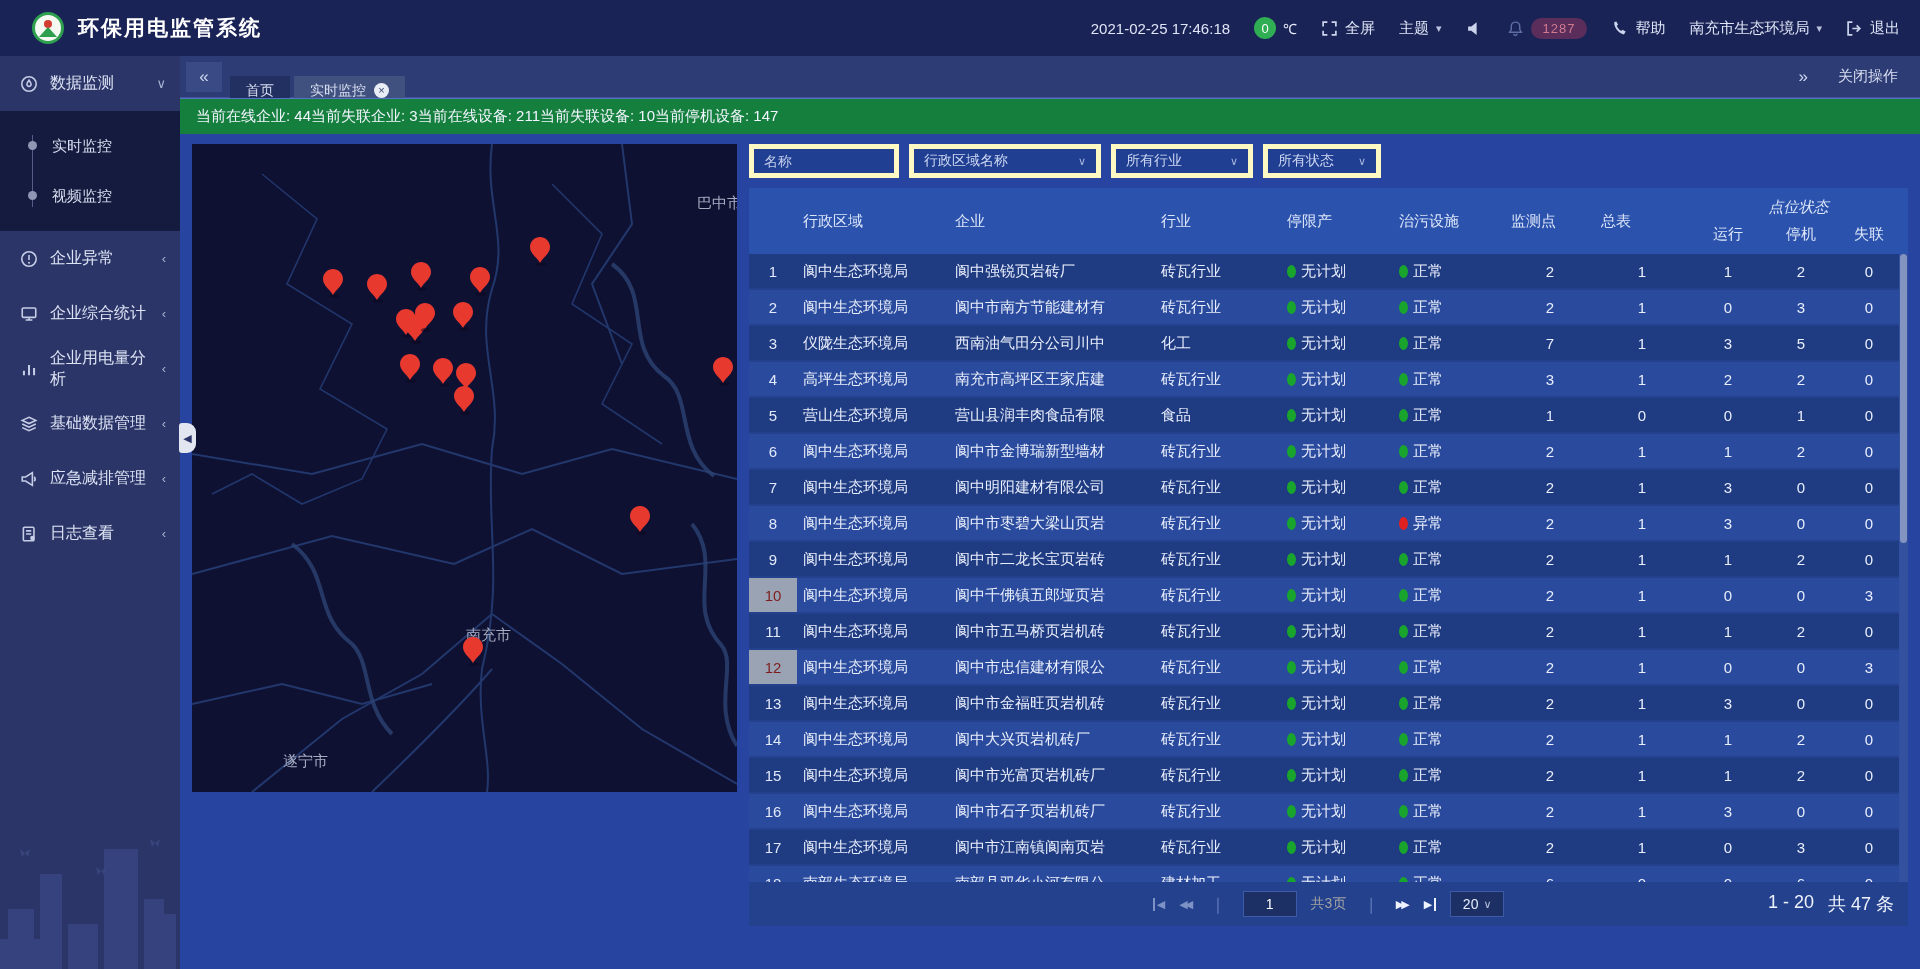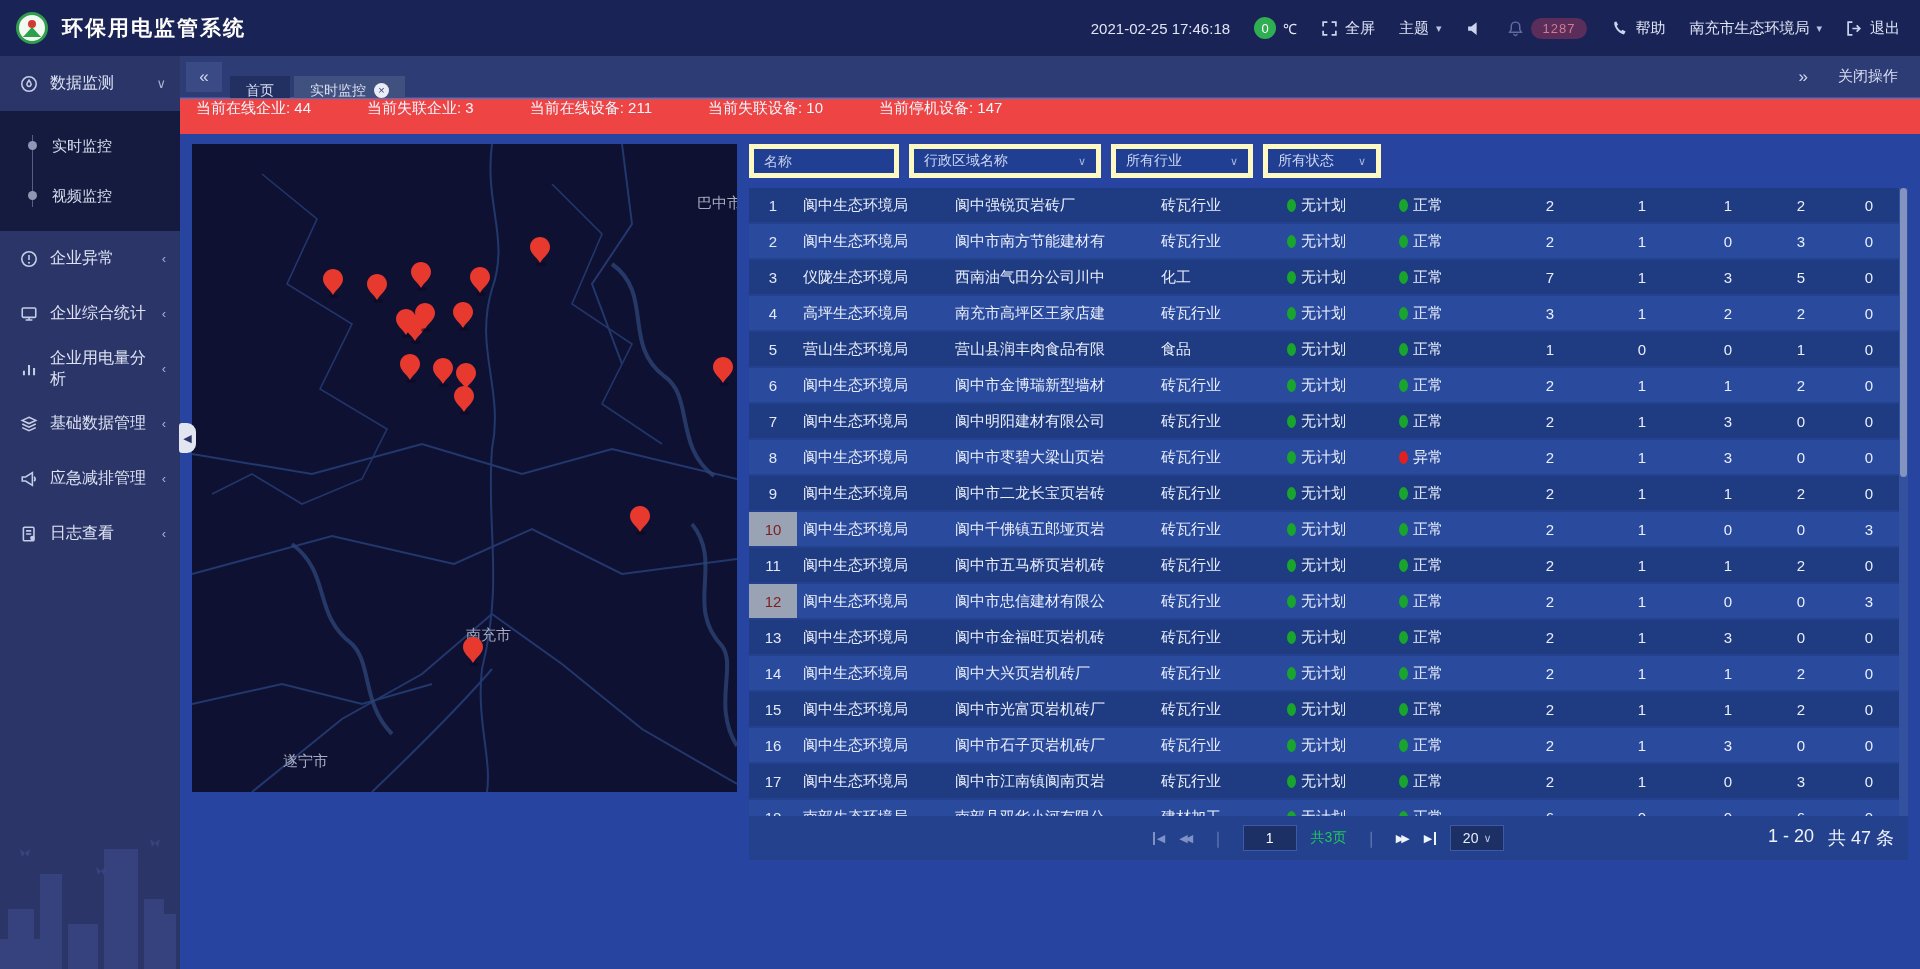--- a/index.html
+++ b/index.html
@@ -8,21 +8,21 @@
     width:1920px; height:969px; overflow:hidden;
     background:#2744a0;
     font-family:"Liberation Sans", sans-serif;
     -webkit-font-smoothing:antialiased;
   }
   .app { position:relative; width:1920px; height:969px; }
 
   
   .header {
     position:absolute; left:0; top:0; width:1920px; height:56px;
-    background:#1a2356; display:flex; align-items:center; z-index:30;
+    background:#1a2356; display:flex; align-items:center; z-index:30;padding-left:16px;
   }
   .brand { display:flex; align-items:center; gap:14px; padding-left:16px; }
   .logo {
     width:32px; height:32px; border-radius:50%;
     background:#f4f9f2; border:3px solid #2e9e4f; position:relative; flex:none;
   }
   .logo::before { content:''; position:absolute; left:50%; top:5px; transform:translateX(-50%);
     width:8px; height:8px; border-radius:50%; background:#d23b2f; }
   .logo::after { content:''; position:absolute; left:50%; bottom:4px; transform:translateX(-50%);
     width:0; height:0; border-left:9px solid transparent; border-right:9px solid transparent; border-bottom:10px solid #2e9e4f; }
@@ -74,22 +74,22 @@
   .tabs { display:flex; height:30px; margin-left:8px; gap:4px;margin-top:28px; }
   .tab { padding:0 16px; display:flex; align-items:center; gap:8px; background:#222f61;
     color:#d7ddf1; font-size:14px; cursor:pointer; }
   .tab.active { background:#41517f; }
   .tab-close { width:15px; height:15px; border-radius:50%; background:#e9edf6; color:#35426f;
     font-size:11px; line-height:15px; text-align:center; display:inline-block; }
   .tab-right { margin-left:auto; display:flex; align-items:center; gap:30px; padding-right:22px;
     color:#d8def0; font-size:15px; }
   .tab-ffwd { font-size:17px; color:#cfd7ef; cursor:pointer; }
 
-  .statsbar { height:36px; background:#ef4444; border-top:1px solid #5372c2; flex:none;
-    display:flex; align-items:flex-start; gap:56px; padding-left:16px; color:#f2f5ff; font-size:15px; }
+  .statsbar { height:36px; background:#15803d; border-top:1px solid #5372c2; flex:none;
+    display:flex; align-items:center; padding-left:16px; color:#f2f5ff; font-size:15px; }
   .stat { white-space:nowrap; }
 
   .content { flex:1; display:flex; gap:12px; padding:10px 12px 0 12px; }
 
   
   .map-box { width:545px; height:648px; flex:none; background:#0f1133; position:relative; }
   .map-box svg { display:block; }
   .city-label { font-size:15px; fill:#a7aec2; font-family:"Liberation Sans",sans-serif; }
 
   
@@ -130,21 +130,21 @@
   .pager { height:44px; background:#23418c; flex:none; display:flex; align-items:center;
     justify-content:center; position:relative; color:#cfd9f2; gap:14px; }
   .pg-ico { font-size:11px; letter-spacing:-3px; padding-right:3px; cursor:pointer; }
   .pg-ico.dim { color:#7e92c6; }
   .pg-ico.lit { color:#eef3fd; }
   .pg-first { border-left:2px solid #7e92c6; padding-left:2px; }
   .pg-last  { border-right:2px solid #eef3fd; padding-right:2px; letter-spacing:0; }
   .pg-sep { color:#5d76b5; font-size:16px; margin:0 4px; }
   .pg-input { width:54px; height:26px; background:#1c3066; border:1px solid #3d5aa8;
     color:#fff; text-align:center; font-size:14px; font-family:"Liberation Sans",sans-serif; }
-  .pg-total { font-size:14px; color:#22c55e; }
+  .pg-total { font-size:14px; color:#a3a3a3; }
   .pg-size { width:54px; height:26px; background:#1c3066; border:1px solid #3d5aa8; color:#e6ecfb;
     display:flex; align-items:center; justify-content:center; gap:5px; font-size:14px; cursor:pointer; }
   .pg-range { position:absolute; right:14px; color:#eef2fc; font-size:18px; display:flex; gap:14px; }
 </style>
 </head>
 <body>
 
 <div class="app">
 
   <header class="header">
@@ -443,20 +443,38 @@
           <div class="f-select" style="width:142px">
             <span>所有行业</span>
             <span class="fs-chev">∨</span>
           </div>
           <div class="f-select" style="width:118px">
             <span>所有状态</span>
             <span class="fs-chev">∨</span>
           </div>
         </div>
 
+        <div class="thead">
+          <div class="hc first"></div>
+          <div class="hc">行政区域</div>
+          <div class="hc">企业</div>
+          <div class="hc">行业</div>
+          <div class="hc">停限产</div>
+          <div class="hc">治污设施</div>
+          <div class="hc">监测点</div>
+          <div class="hc">总表</div>
+          <div class="group-col">
+            <div class="group-label">点位状态</div>
+            <div class="sub-cols">
+              <span>运行</span>
+              <span>停机</span>
+              <span>失联</span>
+            </div>
+          </div>
+        </div>
 
         <div class="tbody" id="rows">
           <div class="trow odd">
               <div class="c numcell">1</div>
               <div class="c">阆中生态环境局</div>
               <div class="c">阆中强锐页岩砖厂</div>
               <div class="c">砖瓦行业</div>
               <div class="c">
                 <span class="dot" style="background: rgb(25, 164, 46);"></span>
                 <span>无计划</span>

